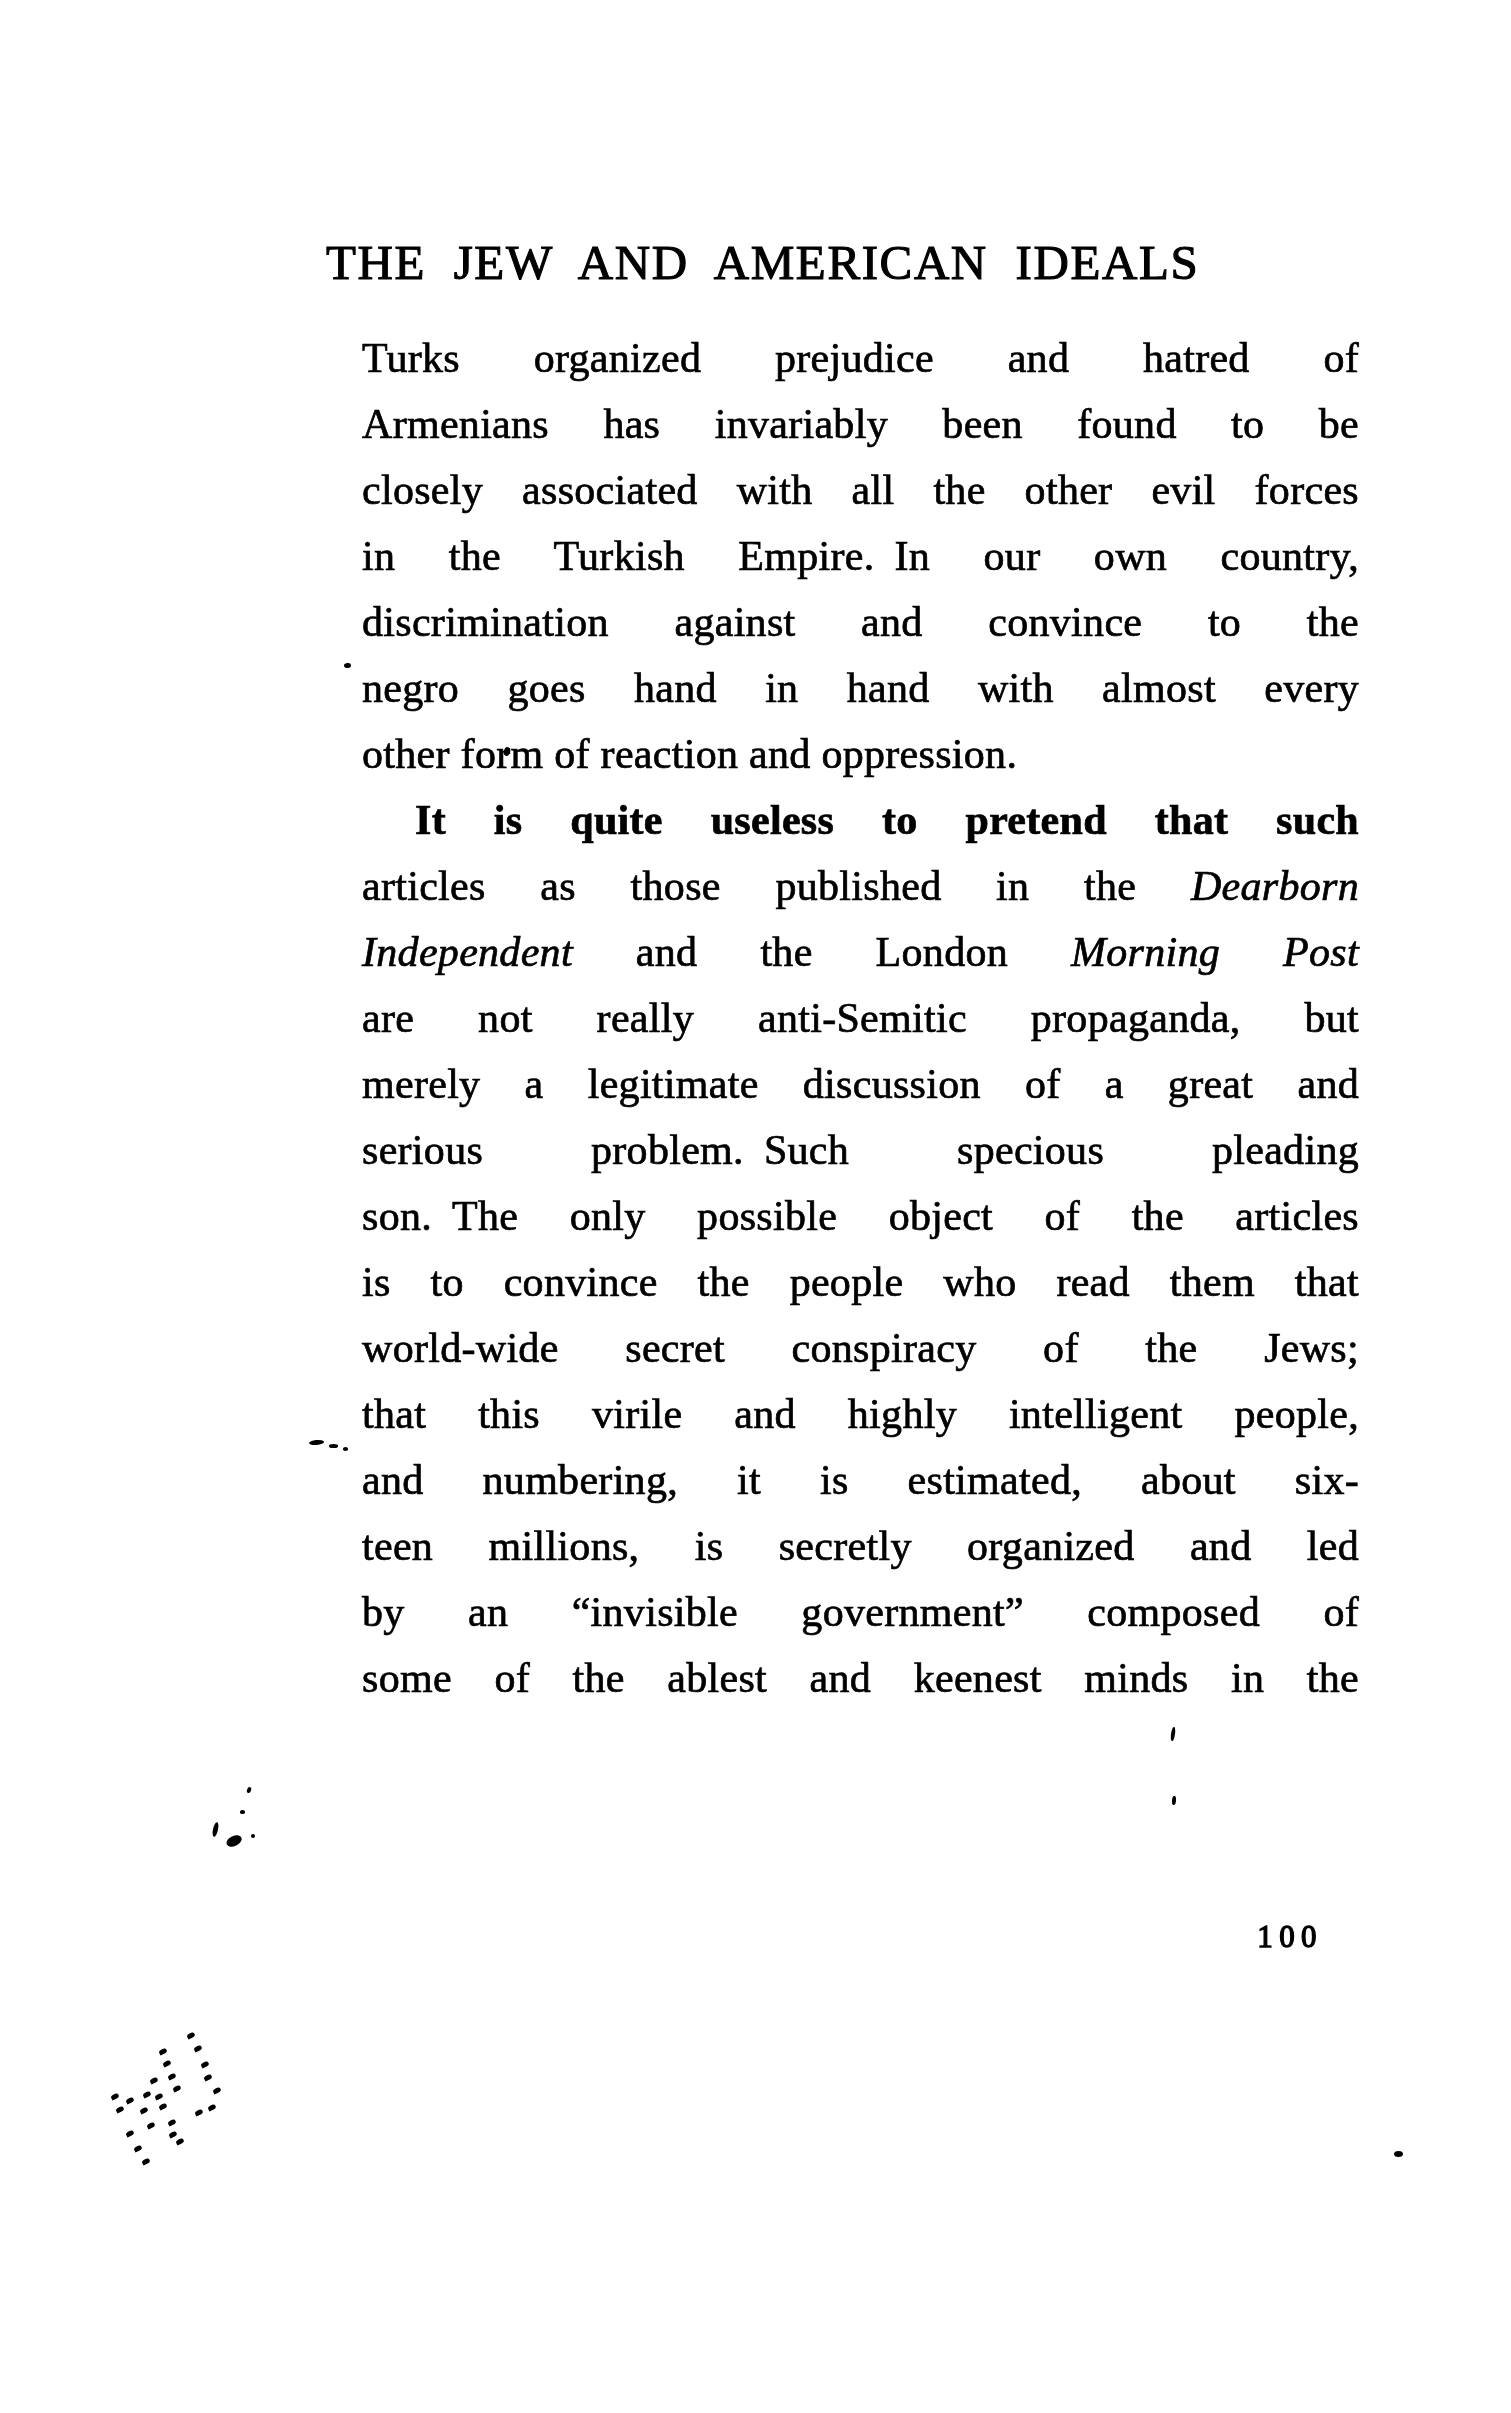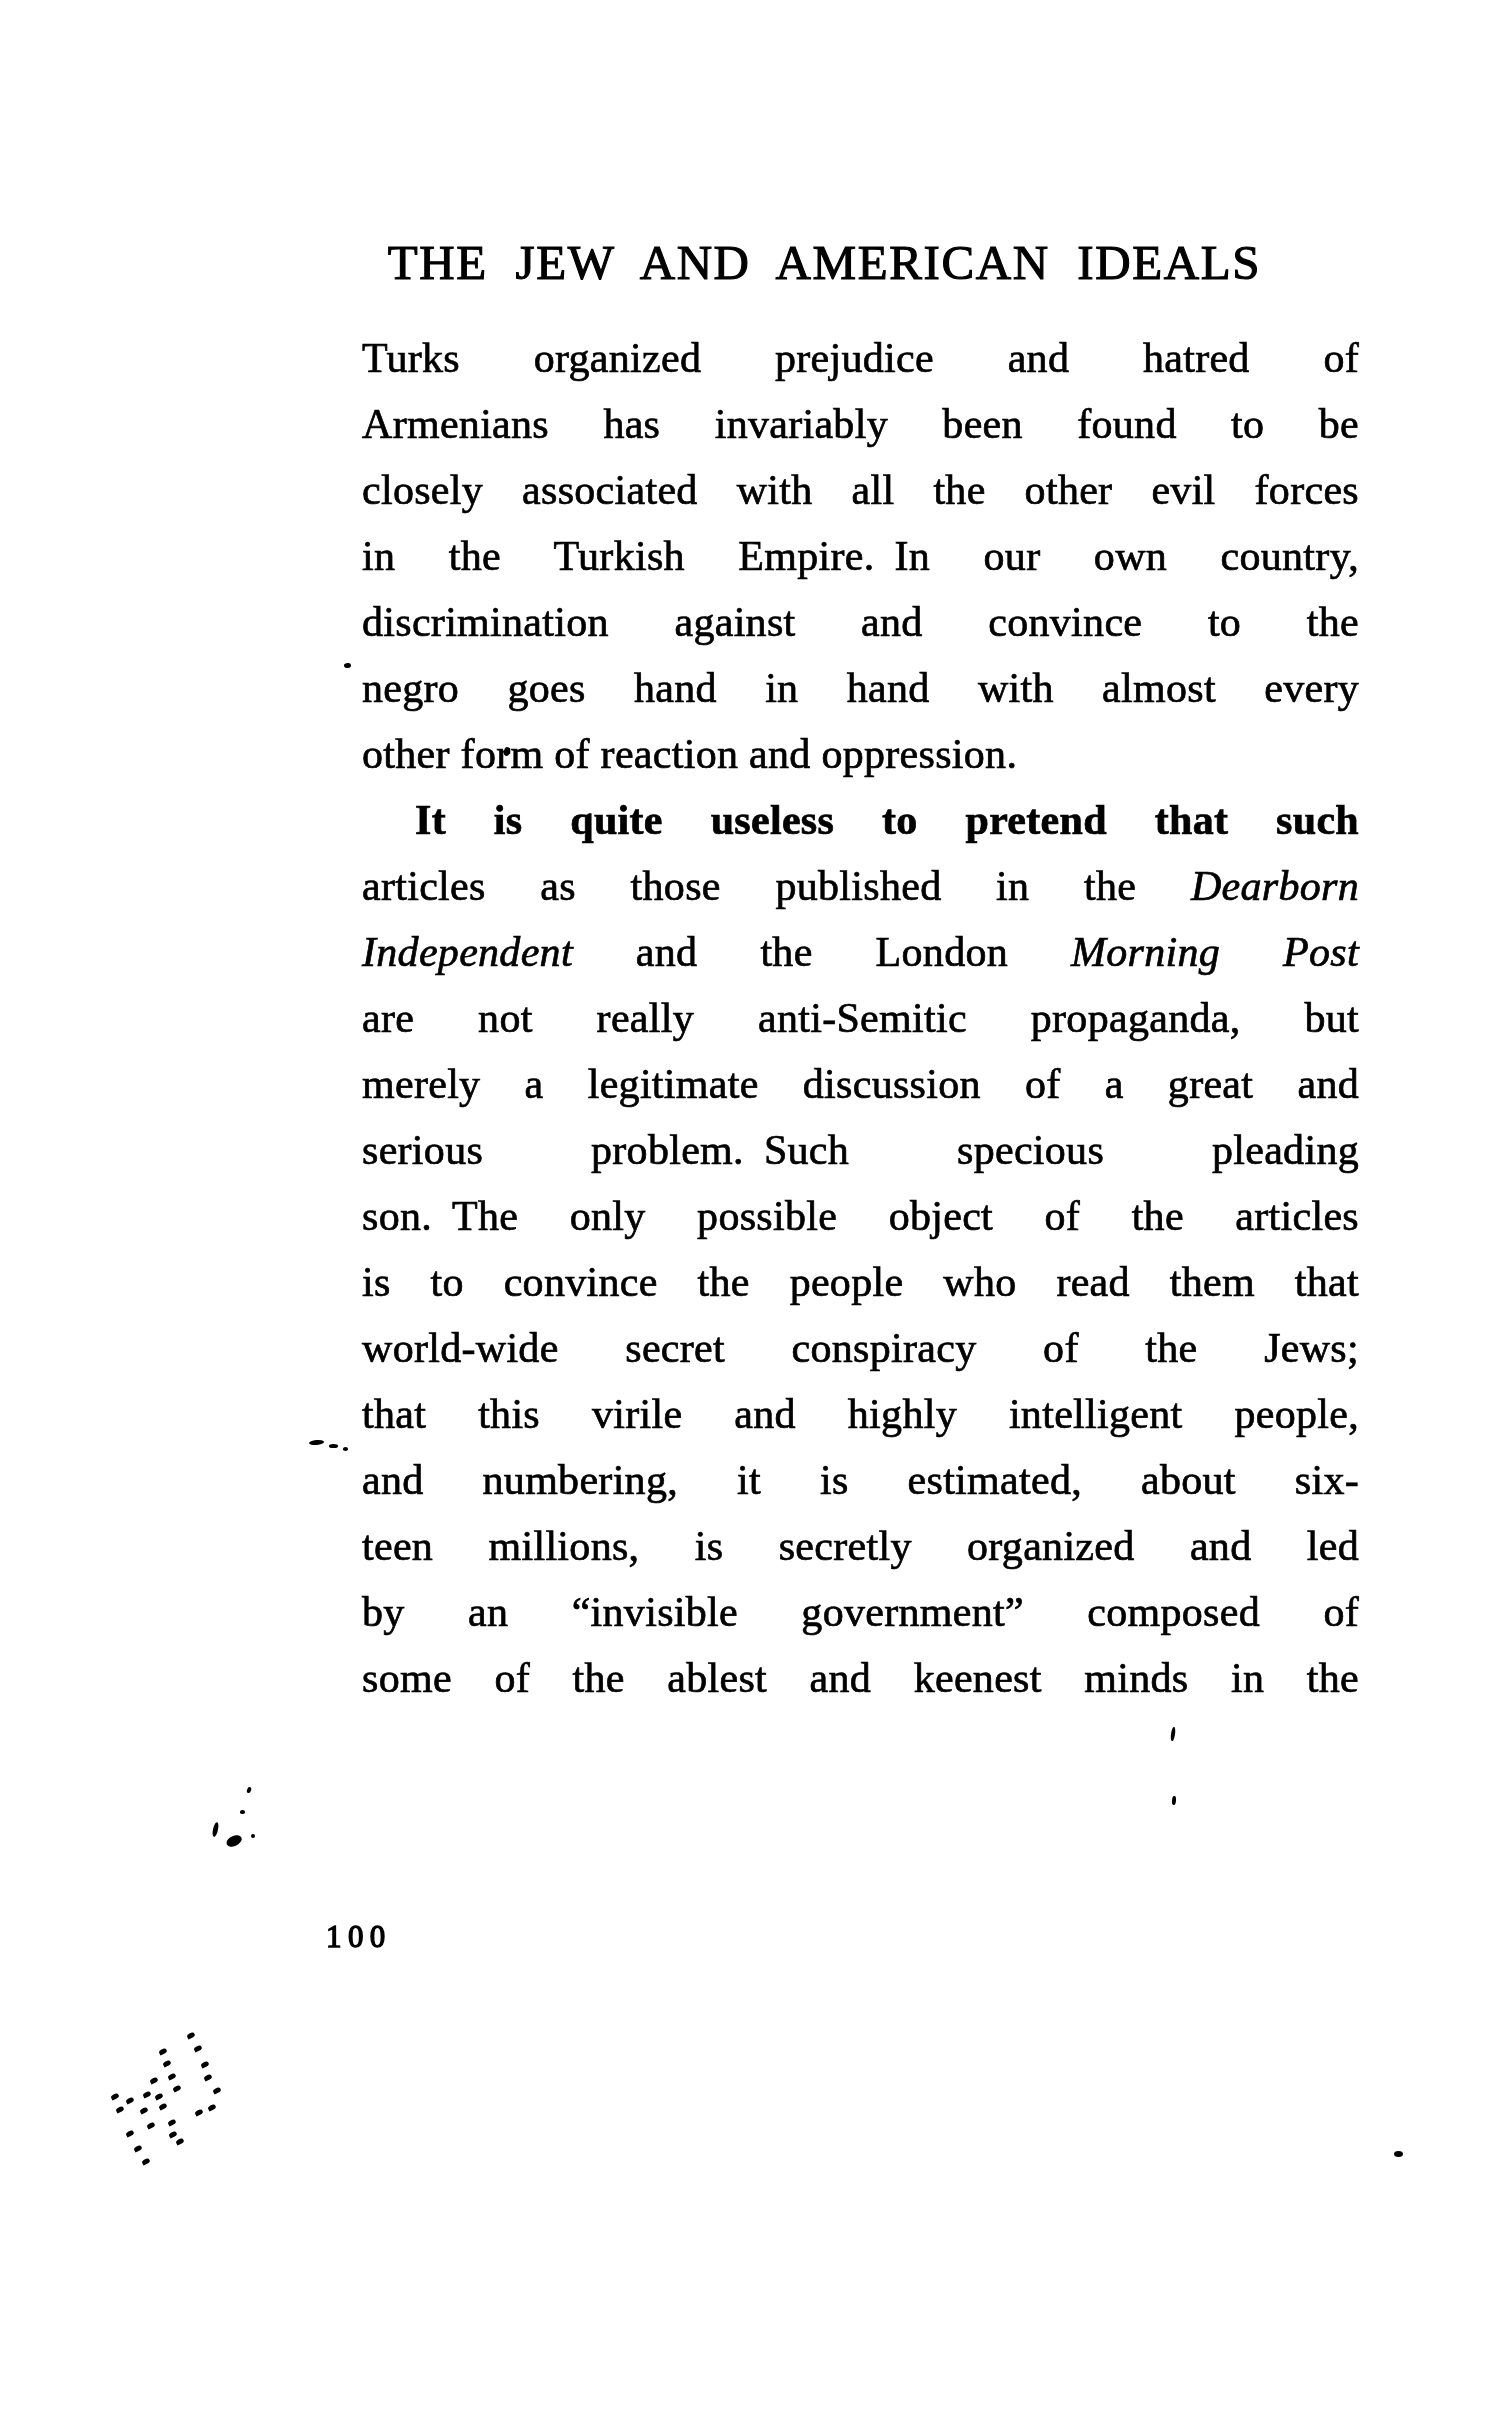--- a/index.html
+++ b/index.html
@@ -7,21 +7,21 @@
     position:relative;
     width:1512px; height:2413px;
     background:#ffffff;
     color:#000000;
     font-family:"Liberation Serif", serif;
     overflow:hidden;
   }
   .page-title {
     position:absolute;
     top:234px; left:326px; width:997px;
-    text-align:center;
+    text-align:left;
     font-size:49px;
     line-height:58px;
     letter-spacing:1.6px;
     word-spacing:13.8px;
     -webkit-text-stroke:1.1px #000;
     white-space:nowrap;
   }
   .body-text {
     position:absolute;
     left:326px; top:325px; width:997px;
@@ -35,21 +35,21 @@
     -webkit-text-stroke:0.7px #000;
     letter-spacing:0.3px;
   }
   .line.flush { text-align-last:left; }
   .line.indent { text-indent:53px;font-weight:bold; }
   .line em { font-style:italic; }
   .sgap { display:inline-block; width:20px; }
   .page-number {
     position:absolute;
     top:1916px; left:326px; width:997px;
-    text-align:left;
+    text-align:right;
     font-size:31px;
     line-height:42px;
     letter-spacing:6.4px;
     -webkit-text-stroke:1.3px #000;
   }
   .artifact-layer { position:absolute; left:0; top:0; width:100%; height:100%; }
   .speckle {
     position:absolute;
     width:8px; height:5.3px;
     background:#000;

